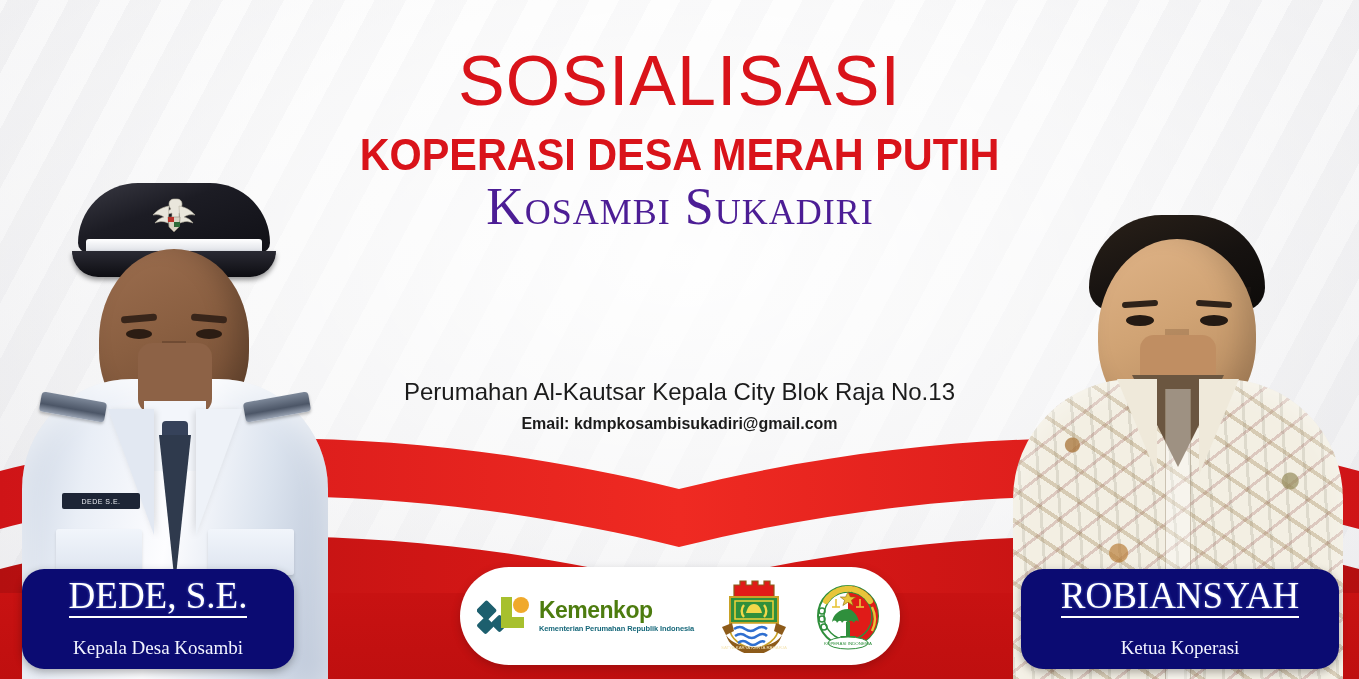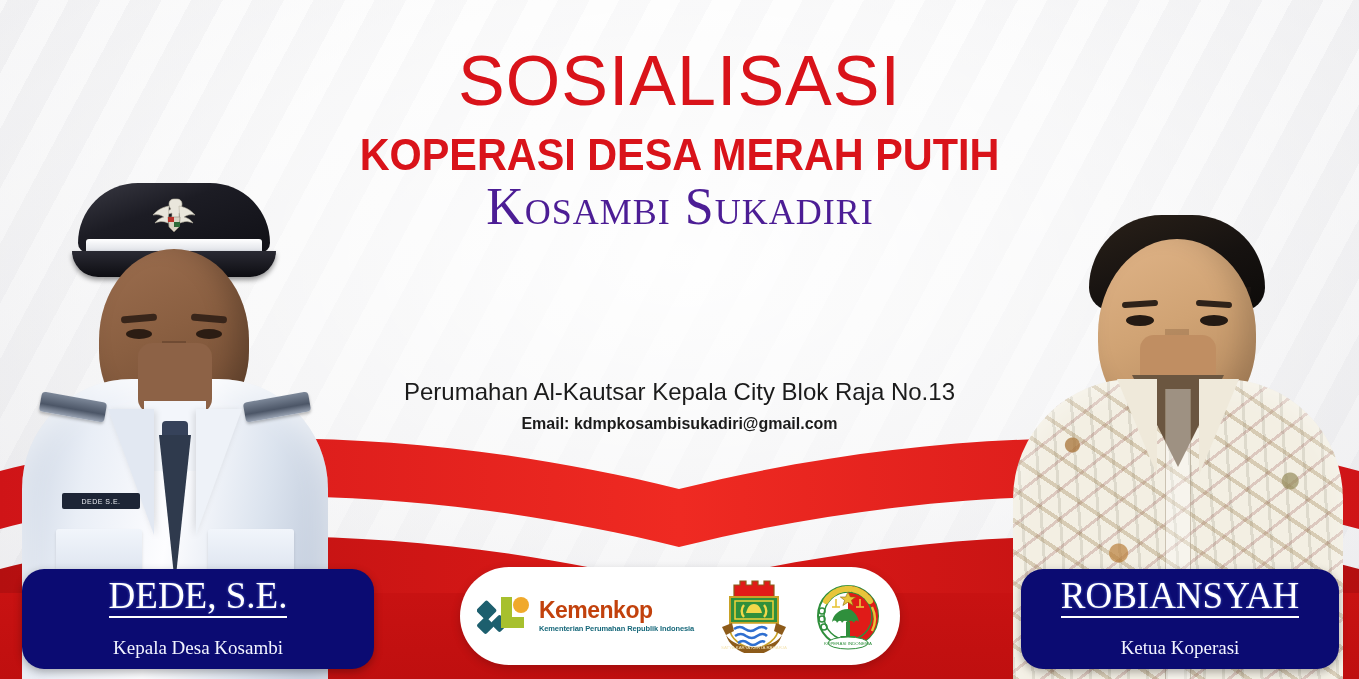--- a/index.html
+++ b/index.html
@@ -244,32 +244,32 @@
     position:absolute;left:50%;transform:translateX(-50%);
     bottom:14px;width:440px;height:98px;
     background:#ffffff;border-radius:52px;
     box-shadow:0 3px 10px rgba(0,0,0,.18);
     display:flex;align-items:center;justify-content:center;gap:26px;
     z-index:30;
   }
   .logo-kemenkop{display:flex;align-items:center;gap:8px;}
   .kk-mark{width:54px;height:46px;position:relative;flex:0 0 auto;}
   .kk-text{display:flex;flex-direction:column;line-height:1;}
-  .kk-title{font-size:23px;font-weight:700;color:#c2410c;letter-spacing:-.5px;}
+  .kk-title{font-size:23px;font-weight:700;color:#4d7c0f;letter-spacing:-.5px;}
   .kk-sub{font-size:7.5px;font-weight:700;color:#17687a;margin-top:3px;letter-spacing:-.1px;}
   .logo-seal{width:68px;height:74px;flex:0 0 auto;}
 
   
   .plate{
     position:absolute;bottom:10px;
     background:#0b0b72;border-radius:22px;
     padding:8px 20px 10px;text-align:center;z-index:40;
     box-shadow:0 3px 9px rgba(0,0,0,.3);
   }
-  .plate-left{left:22px;width:352px;}
+  .plate-left{left:22px;width:272px;}
   .plate-right{right:20px;width:318px;}
   .plate-name{
     font-family:"Liberation Serif", serif;
     font-size:37px;line-height:1.02;color:#ffffff;
     border-bottom:2.5px solid #ffffff;display:inline-block;
     padding-bottom:1px;
     text-shadow:0 0 3px rgba(120,150,255,.6);
   }
   .plate-role{
     font-family:"Liberation Serif", serif;

